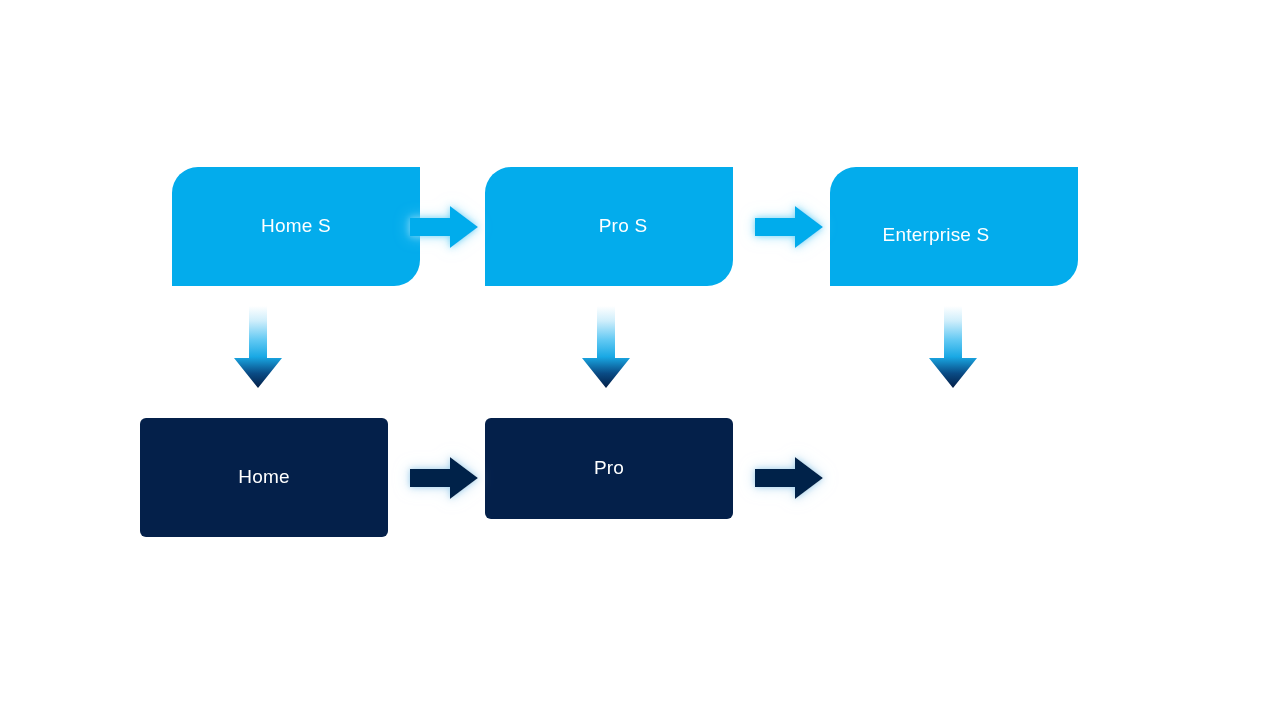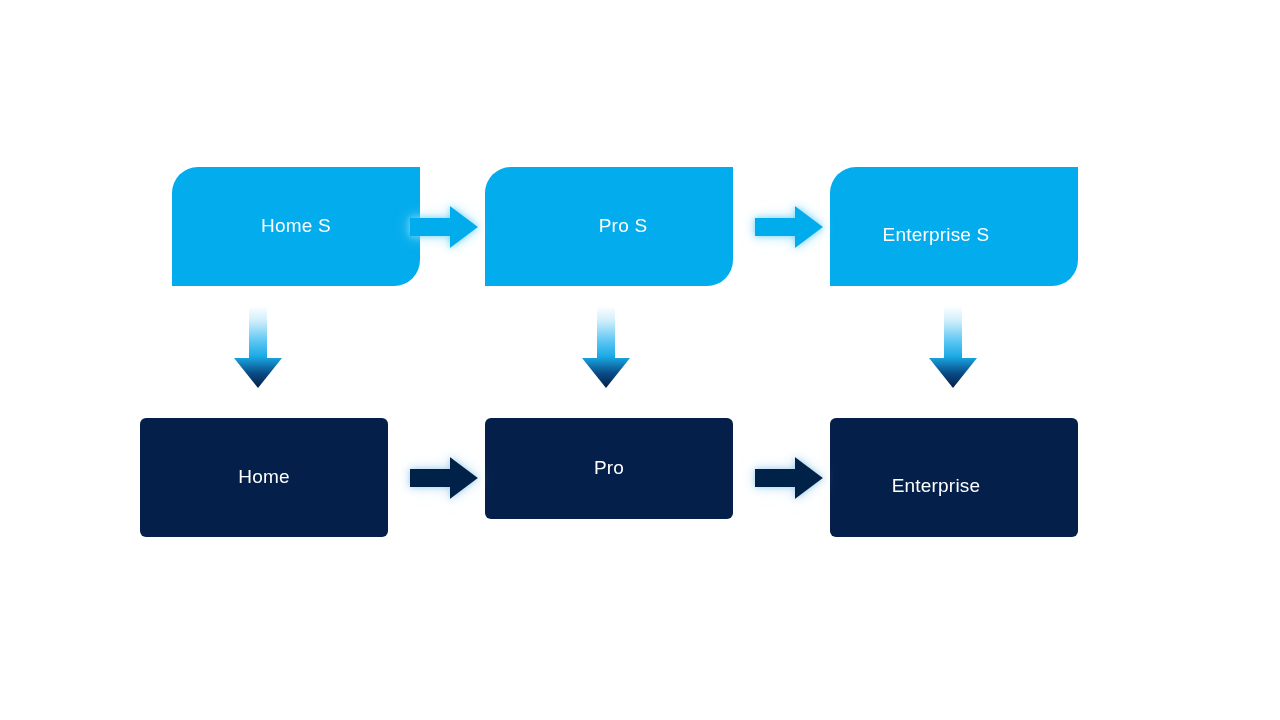--- a/index.html
+++ b/index.html
@@ -150,23 +150,20 @@
   </div>
 
   <div class="node-bottom" style="left:140px; top:418px; width:248px; height:119px;">
     <span class="node-label">Home</span>
   </div>
 
   <div class="node-bottom" style="left:485px; top:418px; width:248px; height:101px;">
     <span class="node-label">Pro</span>
   </div>
 
-  <div class="node-bottom lbl-shift-left" style="left:830px; top:418px; width:248px; height:119px;">
-    <span class="node-label">Enterprise</span>
-  </div>
 
   <div class="arrow-right" style="left:408px; top:454px; width:72px; height:48px;">
     <svg width="72" height="48" viewBox="0 0 72 48">
       <polygon points="2,15 42,15 42,3 70,24 42,45 42,33 2,33" fill="#04204A" filter="url(#glowNavy)"></polygon>
     </svg>
   </div>
 
   <div class="arrow-right" style="left:753px; top:454px; width:72px; height:48px;">
     <svg width="72" height="48" viewBox="0 0 72 48">
       <polygon points="2,15 42,15 42,3 70,24 42,45 42,33 2,33" fill="#04204A" filter="url(#glowNavy)"></polygon>

